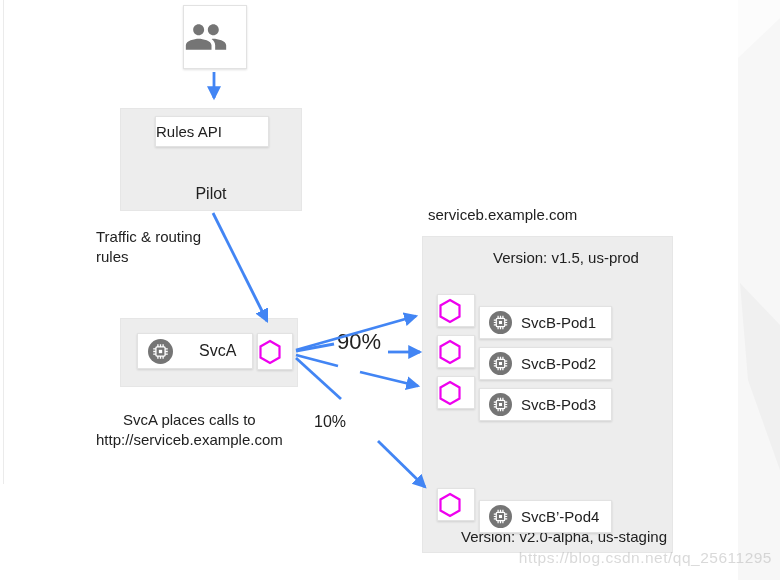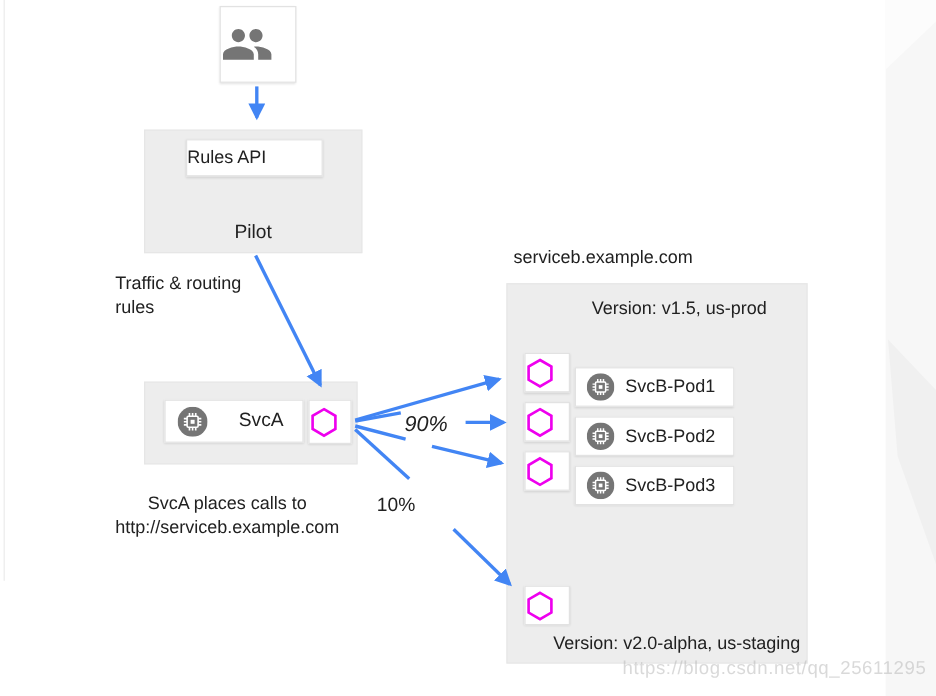--- a/index.html
+++ b/index.html
@@ -31,21 +31,21 @@
   .lbl{white-space:nowrap;}
   .user-box{left:183px;top:5px;width:64px;height:64px;}
   .pilot-panel{left:120px;top:108px;width:182px;height:103px;}
   .rules-api{left:155px;top:116px;width:114px;height:31px;font-size:15px;}
   .pilot-label{left:120px;top:185px;width:182px;text-align:center;font-size:16px;}
   .traffic-label{left:96px;top:227px;font-size:15px;line-height:20px;}
   .svca-panel{left:120px;top:318px;width:178px;height:69px;}
   .svca-box{left:137px;top:333px;width:116px;height:36px;justify-content:flex-start;padding-left:10px;gap:26px;font-size:16px;}
   .hex-box{left:257px;top:333px;width:36px;height:37px;}
   .svca-caption{left:96px;top:410px;font-size:15px;line-height:20px;text-align:center;}
-  .split-major{left:337px;top:343px;font-size:18px;font-style:italic;}
+  .split-major{left:337px;top:329px;font-size:22px;}
   .split-minor{left:314px;top:413px;font-size:16px;}
   .serviceb-domain{left:428px;top:206px;font-size:15px;}
   .serviceb-panel{left:422px;top:236px;width:251px;height:317px;}
   .v1-label{left:422px;top:249px;width:288px;text-align:center;font-size:15px;}
   .v2-label{left:422px;top:528px;width:284px;text-align:center;font-size:15px;}
   .pod-hex{width:38px;height:33px;left:437px;}
   .pod-node{width:133px;height:33px;left:479px;justify-content:flex-start;padding-left:9px;gap:9px;font-size:15px;margin-top:12px;}
   .row1{top:294px;} .row2{top:335px;} .row3{top:376px;} .row4{top:488px;}
   .watermark{right:8px;top:549px;font-size:15.5px;color:rgba(185,185,185,0.55);letter-spacing:.5px;}
   svg.overlay{position:absolute;left:0;top:0;pointer-events:none;}
@@ -175,20 +175,33 @@
         </svg>
       </span>
     <span class="lbl">SvcB-Pod3</span>
   </div>
 
   <div class="abs whitebox pod-hex row4">
     <svg class="icon-svg" width="24" height="26" viewBox="0 0 24 26">
         <polygon points="12,2 21.5,7.5 21.5,18.5 12,24 2.5,18.5 2.5,7.5" fill="none" stroke="#EE00EE" stroke-width="2.2"></polygon>
       </svg>
   </div>
+  <div class="abs whitebox pod-node row4">
+    <span>
+        <svg class="icon-svg" width="23" height="23" viewBox="0 0 24 24">
+          <circle cx="12" cy="12" r="12" fill="#757575"></circle>
+          <g stroke="#fff" stroke-width="1.3" fill="none">
+            <rect x="7.6" y="7.6" width="8.8" height="8.8" rx="1"></rect>
+            <rect x="10.4" y="10.4" width="3.2" height="3.2" fill="#fff" stroke="none"></rect>
+            <path d="M9.5 5v2.6M12 5v2.6M14.5 5v2.6M9.5 16.4V19M12 16.4V19M14.5 16.4V19M5 9.5h2.6M5 12h2.6M5 14.5h2.6M16.4 9.5H19M16.4 12H19M16.4 14.5H19"></path>
+          </g>
+        </svg>
+      </span>
+    <span class="lbl">SvcB’-Pod4</span>
+  </div>
 
   <svg class="overlay" width="780" height="580" viewBox="0 0 780 580">
     <defs>
       <marker id="ahead" markerWidth="6" markerHeight="6" refX="4.2" refY="2.5" orient="auto" markerUnits="strokeWidth">
         <path d="M0,0 L5,2.5 L0,5 Z" class="ah"></path>
       </marker>
     </defs>
     <path class="arrow" d="M214,72 L214,98" marker-end="url(#ahead)"></path>
     <path class="arrow" d="M213,213 L267,321" marker-end="url(#ahead)"></path>
     <path class="arrow" d="M296,350 L416,316" marker-end="url(#ahead)"></path>

